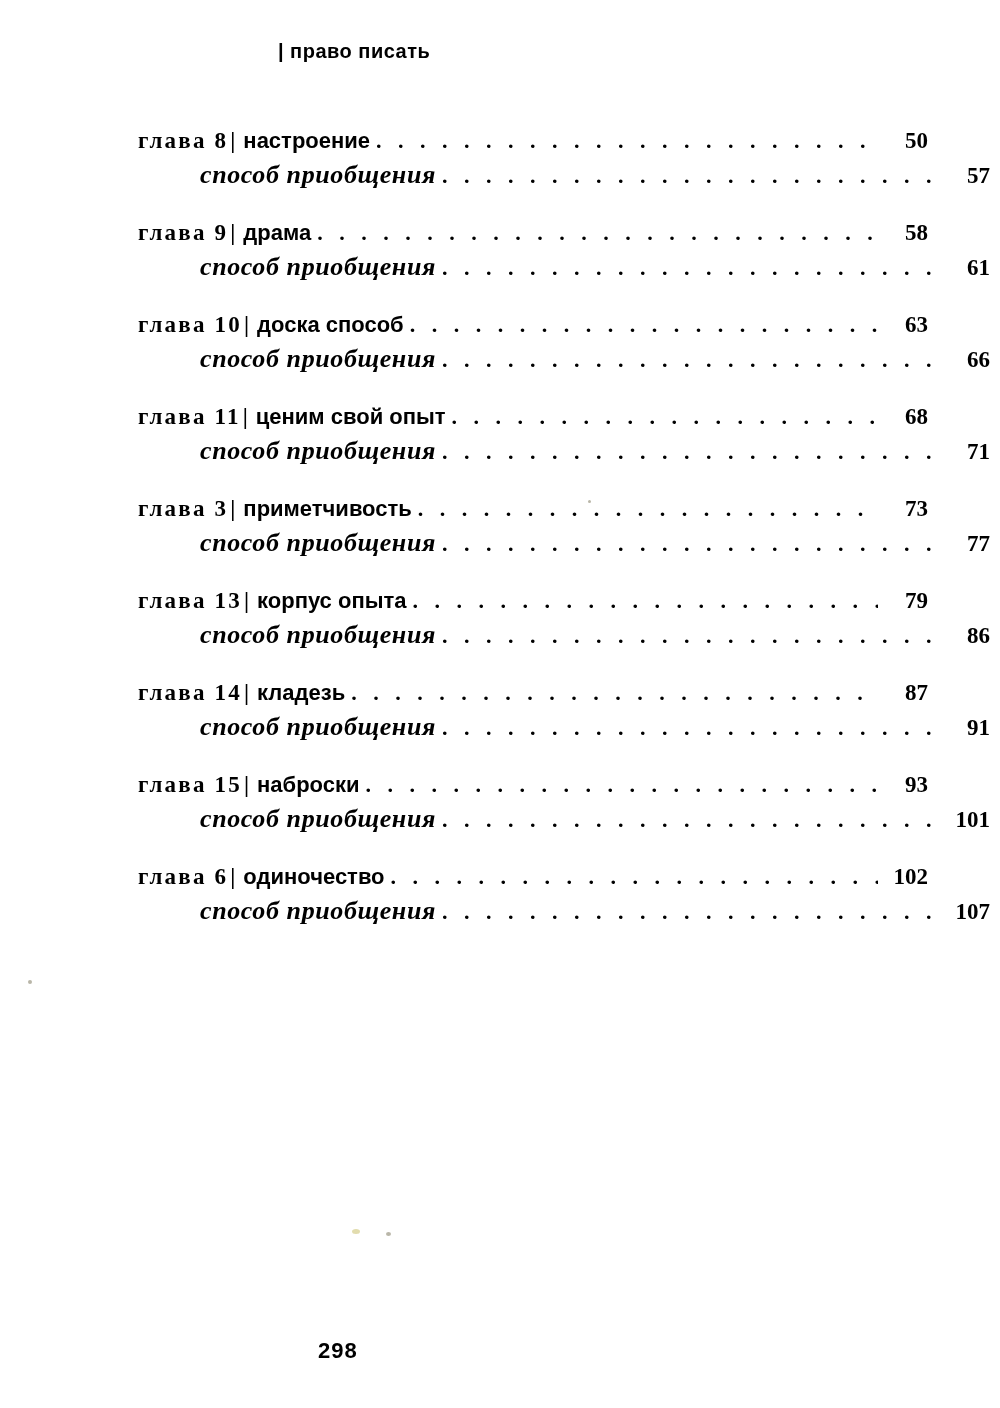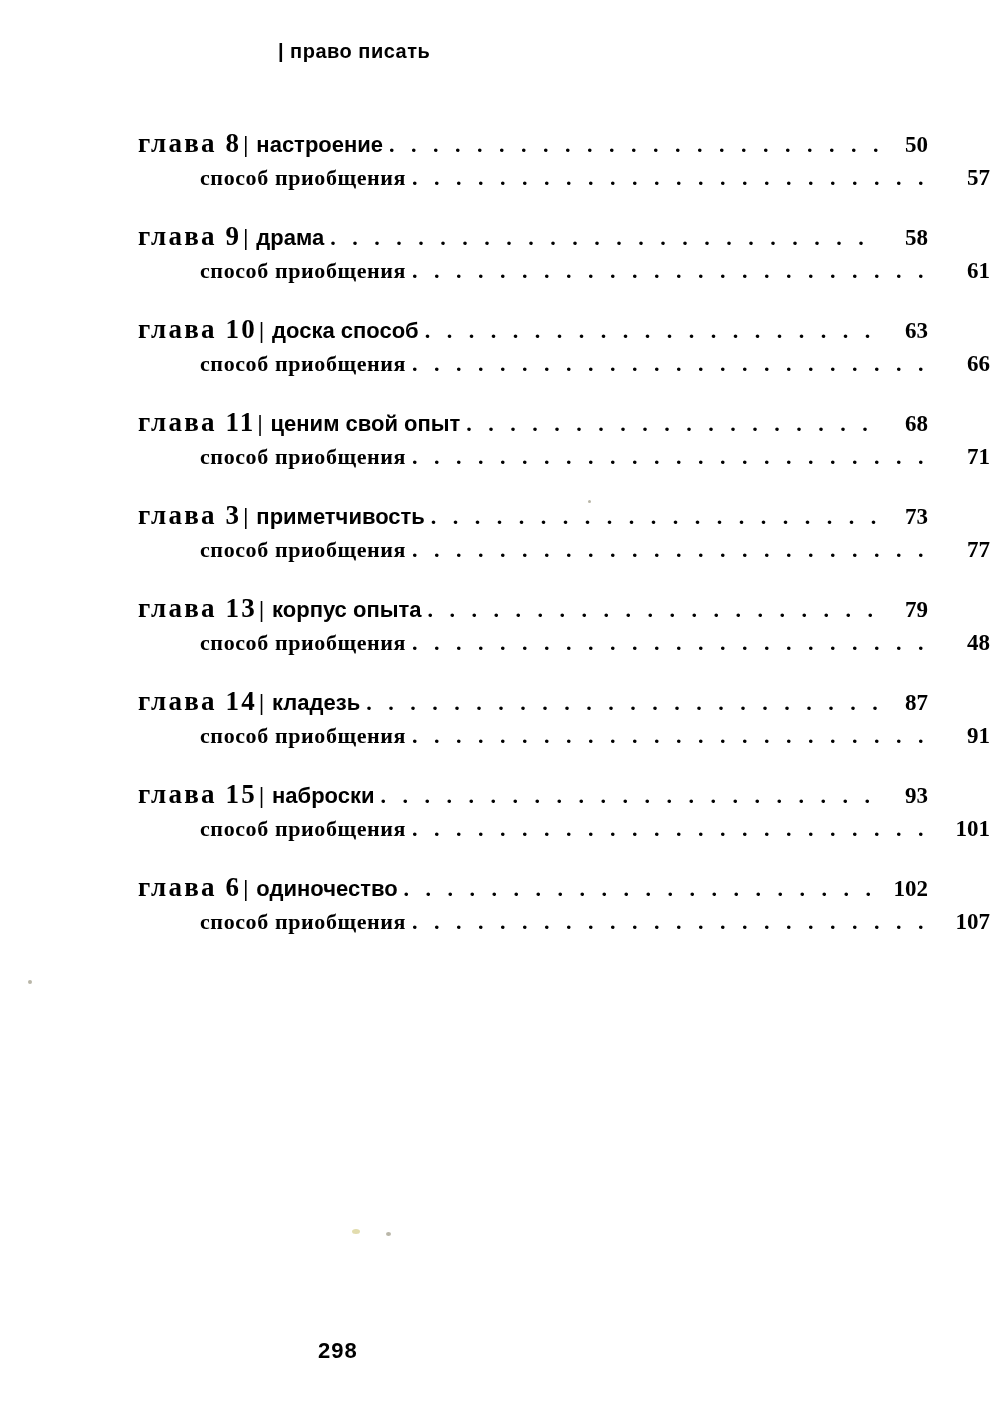--- a/index.html
+++ b/index.html
@@ -49,21 +49,21 @@
     display: flex;
     align-items: baseline;
     width: 100%;
     white-space: nowrap;
   }
   .chapter-line {
     margin-bottom: 6px;
   }
   .chapter-label {
     font-family: "Liberation Serif", serif;
-    font-size: 27px;
+    font-size: 23px;
     font-weight: bold;
     letter-spacing: 2.2px;
     white-space: nowrap;
   }
   .chapter-sep {
     font-family: "Liberation Serif", serif;
     font-size: 23px;
     font-weight: bold;
     padding: 0 8px 0 2px;
   }
@@ -71,22 +71,23 @@
     font-family: "Liberation Sans", sans-serif;
     font-size: 22px;
     font-weight: bold;
     white-space: nowrap;
   }
   .sub-line {
     padding-left: 62px;
   }
   .sub-title {
     font-family: "Liberation Serif", serif;
-    font-weight: bold;
-    font-size: 22px;
+    font-style: italic;
+    font-weight: bold;
+    font-size: 26px;
     letter-spacing: 0.6px;
     white-space: nowrap;
   }
   .dots {
     flex: 1 1 auto;
     overflow: hidden;
     white-space: nowrap;
     font-family: "Liberation Serif", serif;
     font-size: 22px;
     font-weight: bold;
@@ -207,21 +208,21 @@
       <div class="toc-line chapter-line">
         <span class="chapter-label">глава 13</span>
         <span class="chapter-sep">|</span>
         <span class="chapter-title">корпус опыта</span>
         <span class="dots">. . . . . . . . . . . . . . . . . . . . . . . . . . . . . . . . . . . . . . . . . . . . . . . . . . . . . . . . . . . . . . . . . . . . . . . . . . . . . . . . . . . . . . . . . . . . . .</span>
         <span class="page-num">79</span>
       </div>
       <div class="toc-line sub-line">
         <span class="sub-title">способ приобщения</span>
         <span class="dots">. . . . . . . . . . . . . . . . . . . . . . . . . . . . . . . . . . . . . . . . . . . . . . . . . . . . . . . . . . . . . . . . . . . . . . . . . . . . . . . . . . . . . . . . . . . . . .</span>
-        <span class="page-num">48</span>
+        <span class="page-num">86</span>
       </div>
     </div>
 
     <div class="toc-group">
       <div class="toc-line chapter-line">
         <span class="chapter-label">глава 14</span>
         <span class="chapter-sep">|</span>
         <span class="chapter-title">кладезь</span>
         <span class="dots">. . . . . . . . . . . . . . . . . . . . . . . . . . . . . . . . . . . . . . . . . . . . . . . . . . . . . . . . . . . . . . . . . . . . . . . . . . . . . . . . . . . . . . . . . . . . . .</span>
         <span class="page-num">87</span>

